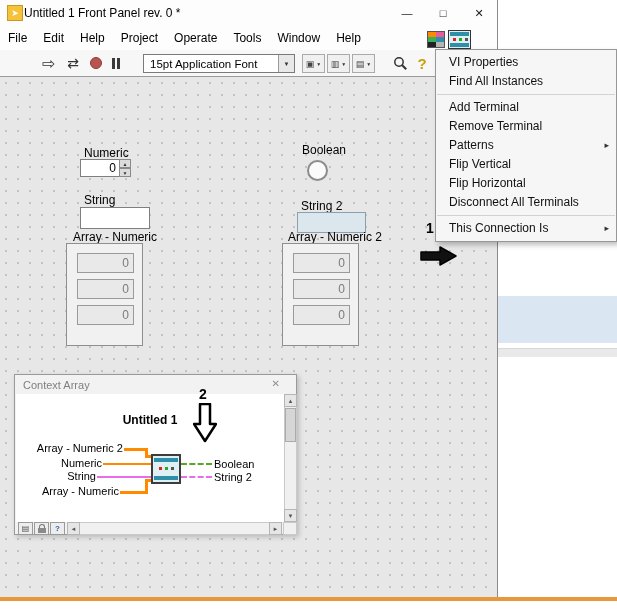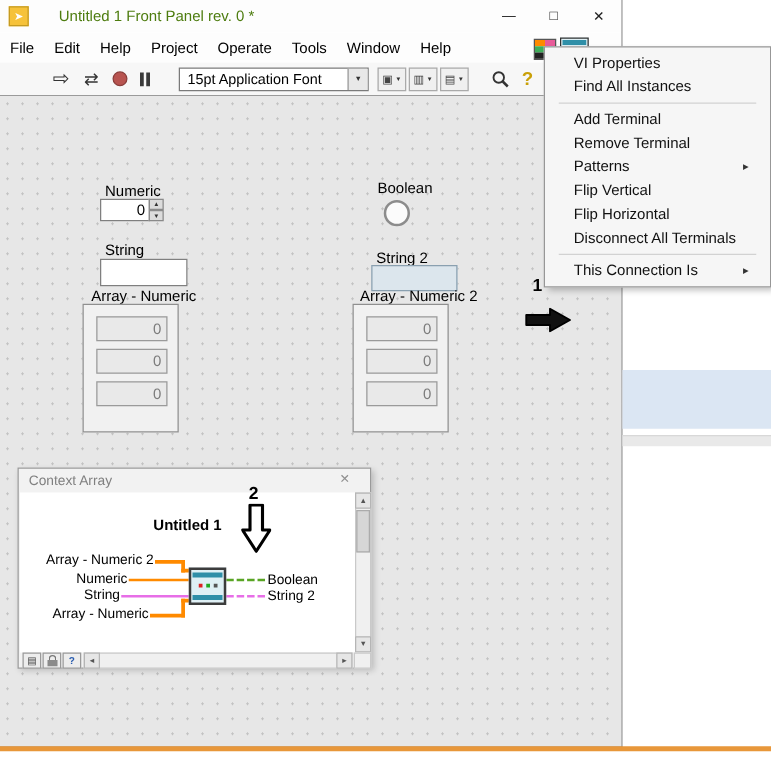--- a/index.html
+++ b/index.html
@@ -14,21 +14,21 @@
   .abs { position:absolute; }
 
   
   #lvwin { left:0; top:0; width:498px; height:598px; background:#fff;
            border:1px solid #8a8a8a; border-left:none; border-top:none; }
   #titlebar { left:0; top:0; width:497px; height:26px; background:#fdfdfd;
               display:flex; align-items:center; }
   .lv-appicon { width:16px; height:16px; margin-left:7px; background:#f6c23a;
                 border:1px solid #c59b22; display:flex; align-items:center;
                 justify-content:center; color:#fff; font-size:9px; font-weight:bold; }
-  #wintitle { margin-left:24px; font-size:12px; color:#4d7c0f; white-space:nowrap; }
+  #wintitle { margin-left:1px; font-size:12px; color:#000000; white-space:nowrap; }
   .win-btns { margin-left:auto; display:flex; height:26px; }
   .win-btn { width:36px; height:26px; display:flex; align-items:center;
              justify-content:center; font-size:11px; color:#222; }
 
   #menubar { left:0; top:26px; width:497px; height:24px; background:#fdfdfd;
              display:flex; align-items:center; font-size:12px; }
   .menu-item { padding:3px 8px; }
 
   
   #connpane { left:427px; top:31px; width:18px; height:17px; background:#fff;
@@ -73,23 +73,23 @@
               background:#fbfbfb; border:2px solid #8c8c8c; }
   .str-box { position:absolute; background:#fff; border:1px solid #7f7f7f; }
   .str-ind { position:absolute; background:#dce6ed; border:1px solid #8aa0b0; }
   .arr-cont { position:absolute; width:77px; height:103px; background:#f1f1f1;
               border:1px solid #8f8f8f; }
   .arr-el { position:absolute; left:10px; width:57px; height:20px; background:#e9e9e9;
             border:1px solid #9a9a9a; color:#7b7b7b; font-size:12px;
             text-align:right; line-height:18px; padding-right:4px; }
 
   
-  #ctxmenu { left:435px; top:37px; width:182px; background:#f6f6f6;
+  #ctxmenu { left:435px; top:49px; width:182px; background:#f6f6f6;
              border:1px solid #979797; box-shadow:3px 3px 5px rgba(0,0,0,0.25);
-             padding:3px 10px; z-index:50; }
+             padding:3px 0; z-index:50; }
   .cm-item { position:relative; height:19px; line-height:19px; padding-left:13px;
              font-size:12px; color:#111; white-space:nowrap; }
   .cm-sep { border-top:1px solid #d2d2d2; margin:3px 1px; }
   .cm-arrow { position:absolute; right:7px; top:0; font-size:9px; color:#333; }
 
   
   #blueband { left:498px; top:296px; width:119px; height:47px; background:#dbe6f3; }
   #grayband { left:498px; top:348px; width:119px; height:9px; background:#e9e9e9;
               border-top:1px solid #d8d8d8; }
   #orangestrip { left:0; top:597px; width:617px; height:4px; background:#e8973a; }

